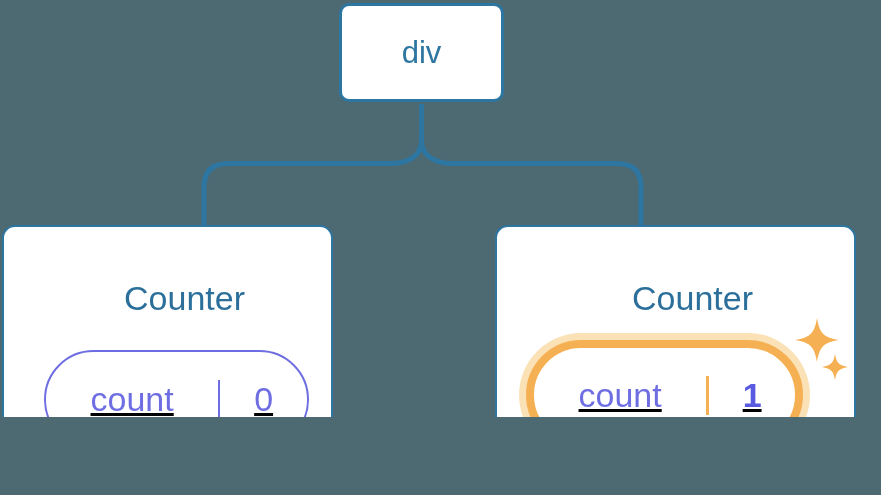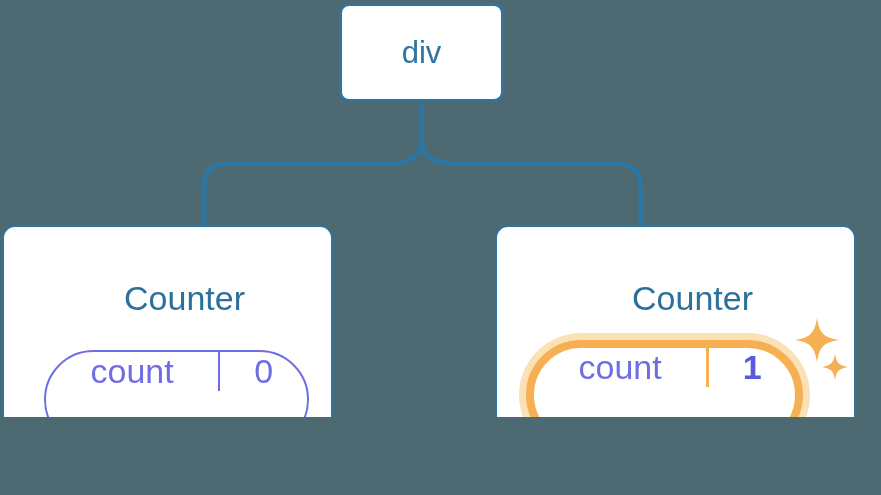--- a/index.html
+++ b/index.html
@@ -61,22 +61,23 @@
     font-weight: 500;
     color: var(--heading_blue, #2B6F9A);
     margin-left: 34px;
   }
   .pill {
     position: absolute;
     box-sizing: border-box;
     background: var(--card_bg, #fff);
     border-radius: 999px;
     display: flex;
-    align-items: flex-start;
+    align-items: center;
     overflow: hidden;
+    text-decoration: underline;
   }
   .pill.plain {
     left: 40px; top: 123px;
     width: 265px; height: 99px;
     border: 2px solid var(--purple, #6E6EE2);
   }
   .pill.highlighted {
     left: 29px; top: 113px;
     width: 277px; height: 110px;
     border: 8px solid var(--orange, #F6B054);

